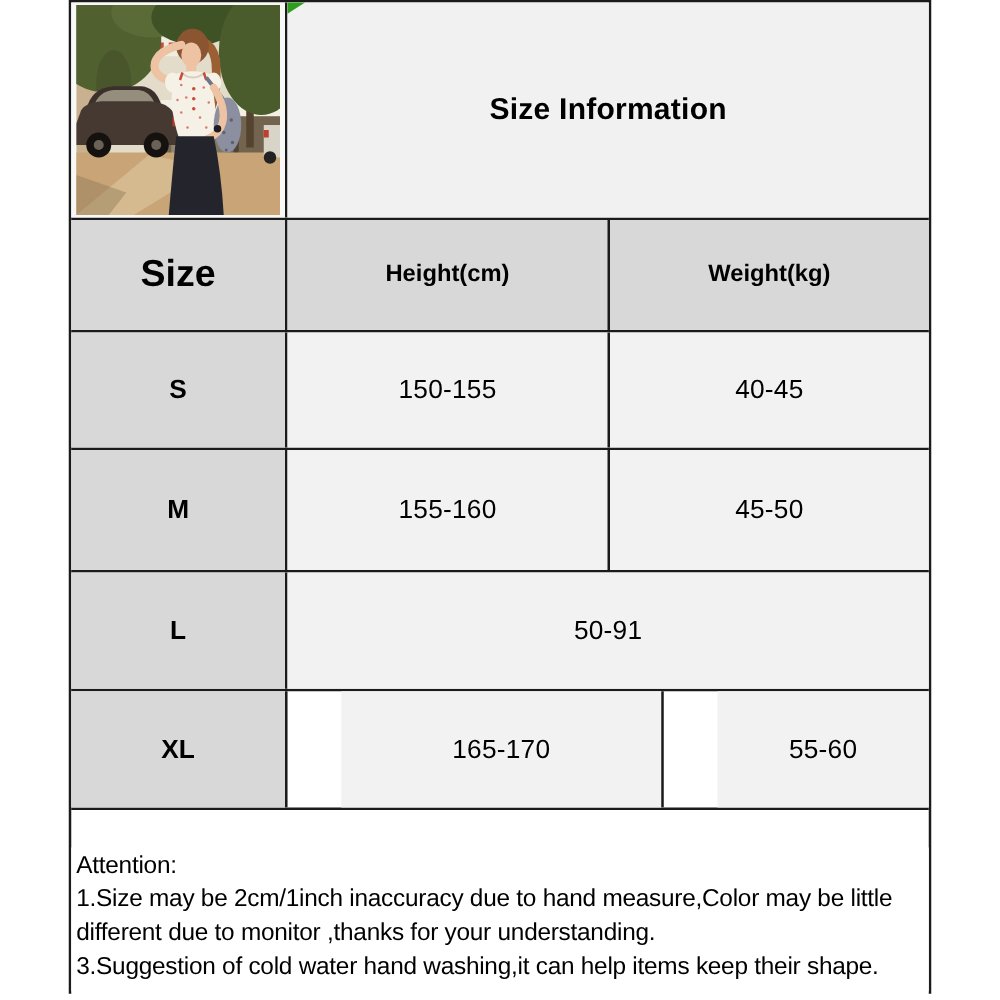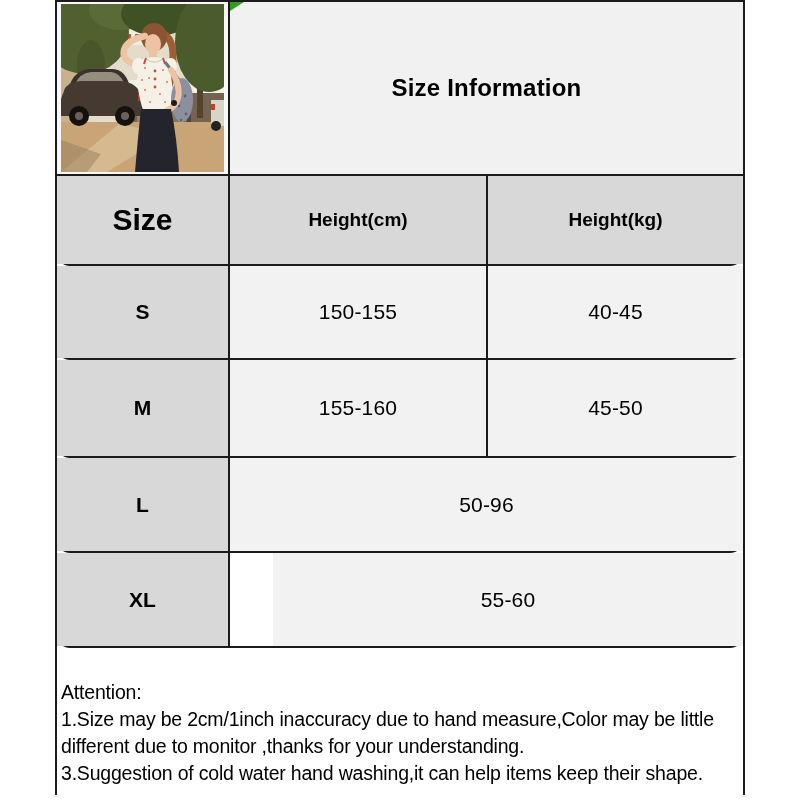--- a/index.html
+++ b/index.html
@@ -33,21 +33,21 @@
     position: relative;
   }
   .title-cell .title { font-size: 24px; font-weight: bold; letter-spacing: 0.2px; }
   .corner-flag {
     position: absolute; top: 0; left: 0;
     width: 0; height: 0;
     border-top: 9px solid #2f9e1e;
     border-right: 14px solid transparent;
   }
   
-  .row { display: flex; border-bottom: 2px solid #1b1b1b; border-radius: 13px; }
+  .row { display: flex; border-bottom: 2px solid #1b1b1b; }
   .cell {
     display: flex; align-items: center; justify-content: center;
     height: 100%;
   }
   .col1 { width: 173px; border-right: 2px solid #1b1b1b; background: #d8d8d8; }
   .col2 { width: 258px; border-right: 2px solid #1b1b1b; }
   .col3 { flex: 1; }
   .row-header { height: 90px; }
   .row-header .col2, .row-header .col3 { background: #d8d8d8; }
   .row-header .size-head { font-size: 30px; font-weight: bold; }
@@ -169,39 +169,40 @@
     </div>
     <div class="title-cell">
       <div class="corner-flag"></div>
       <span class="title">Size Information</span>
     </div>
   </div>
 
   <div class="row row-header">
     <div class="cell col1 size-head">Size</div>
     <div class="cell col2 col-head">Height(cm)</div>
-    <div class="cell col3 col-head">Height(kg)</div>
+    <div class="cell col3 col-head">Weight(kg)</div>
   </div>
 
   <div class="row row-data r-s">
     <div class="cell col1 size-val">S</div>
     <div class="cell col2 num-val">150-155</div>
     <div class="cell col3 num-val">40-45</div>
   </div>
   <div class="row row-data r-m">
     <div class="cell col1 size-val">M</div>
     <div class="cell col2 num-val">155-160</div>
     <div class="cell col3 num-val">45-50</div>
   </div>
   <div class="row row-data r-l">
     <div class="cell col1 size-val">L</div>
-    <div class="cell col3 num-val">50-96</div>
+    <div class="cell col3 num-val">50-91</div>
   </div>
   <div class="row row-data r-xl">
     <div class="cell col1 size-val">XL</div>
+    <div class="cell col2 num-val">165-170</div>
     <div class="cell col3 num-val">55-60</div>
   </div>
 
   <div class="attention">
     <div>Attention:</div>
     <div>1.Size may be 2cm/1inch inaccuracy due to hand measure,Color may be little</div>
     <div>different due to monitor ,thanks for your understanding.</div>
     <div>3.Suggestion of cold water hand washing,it can help items keep their shape.</div>
   </div>
 

